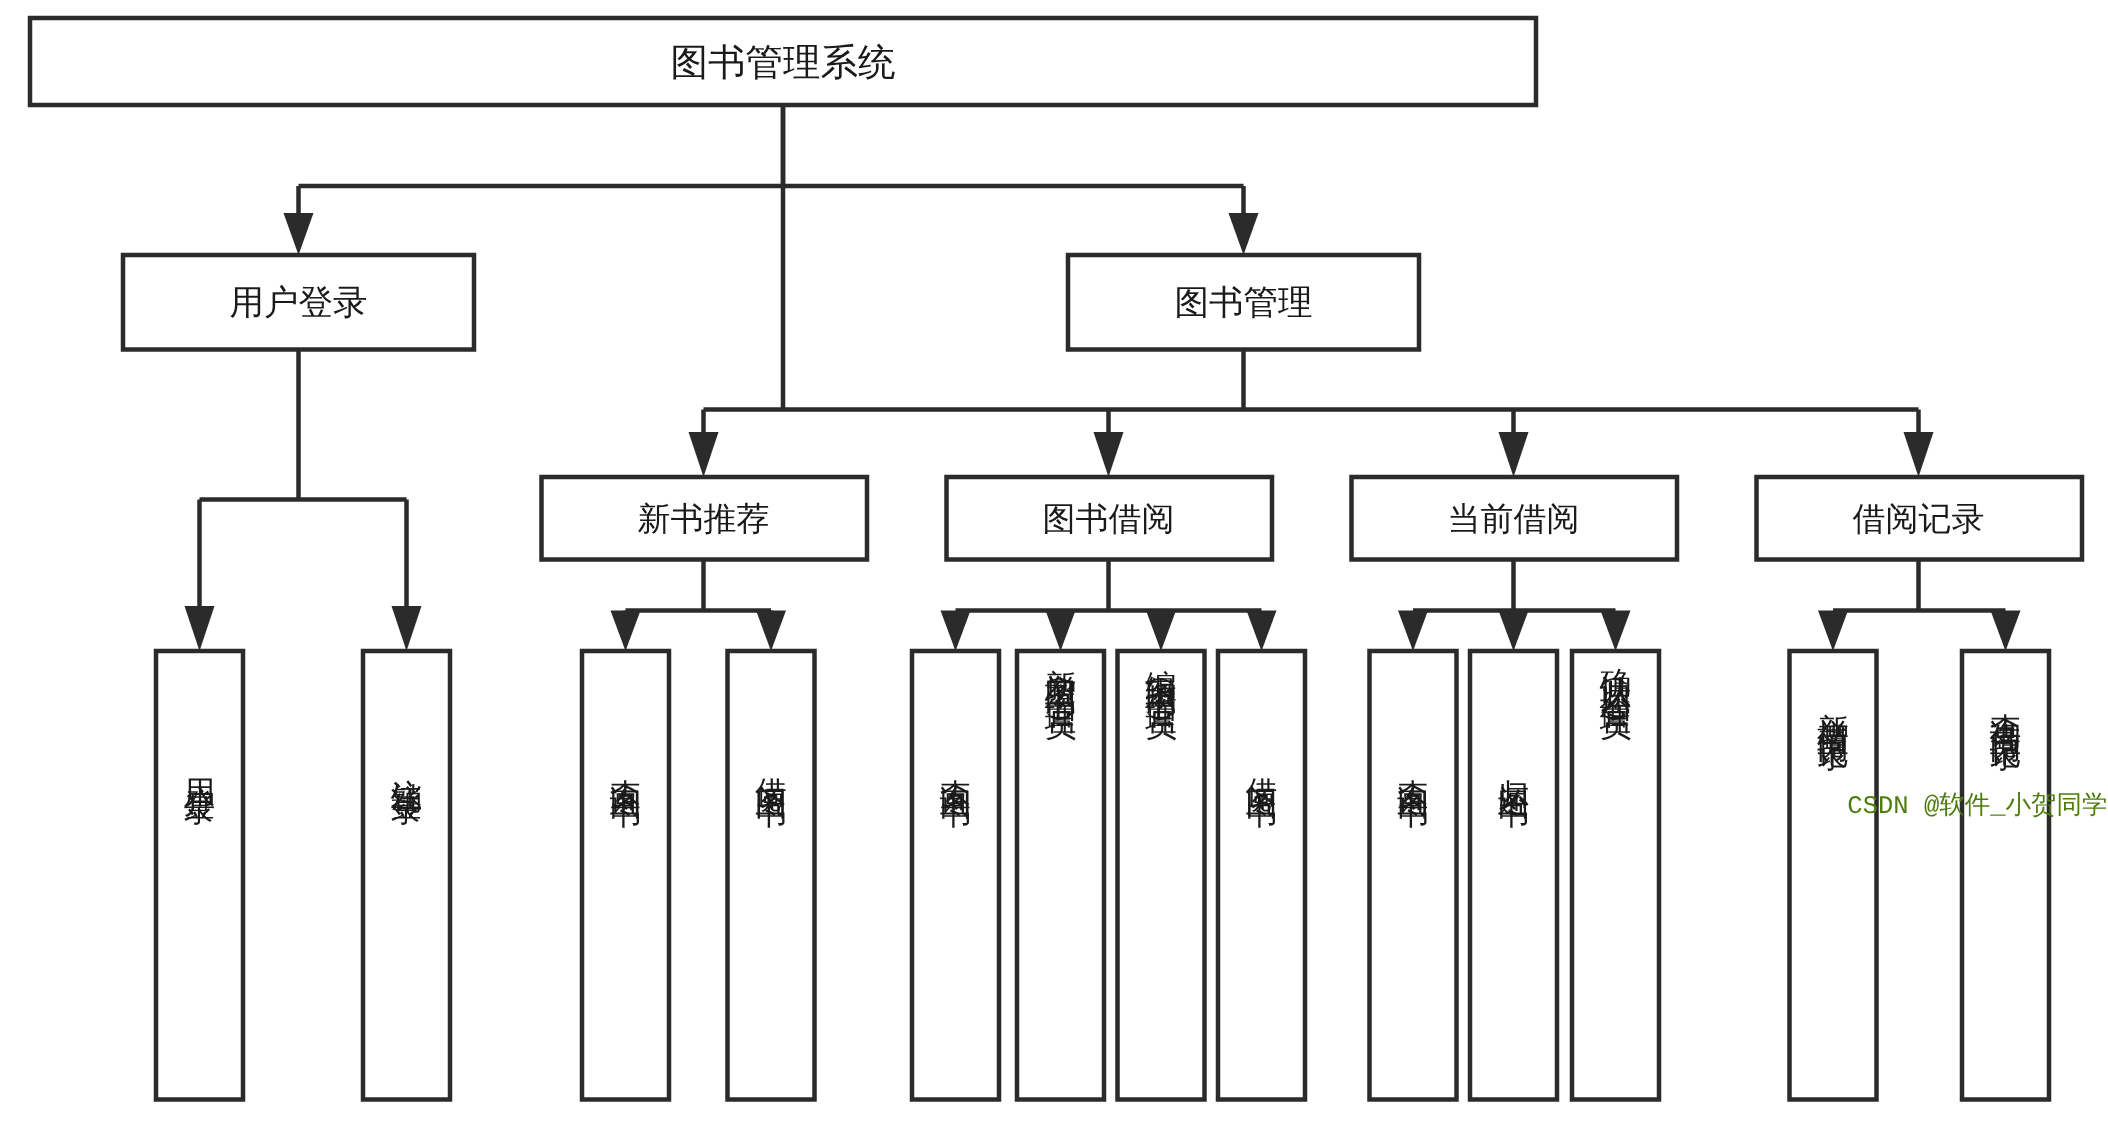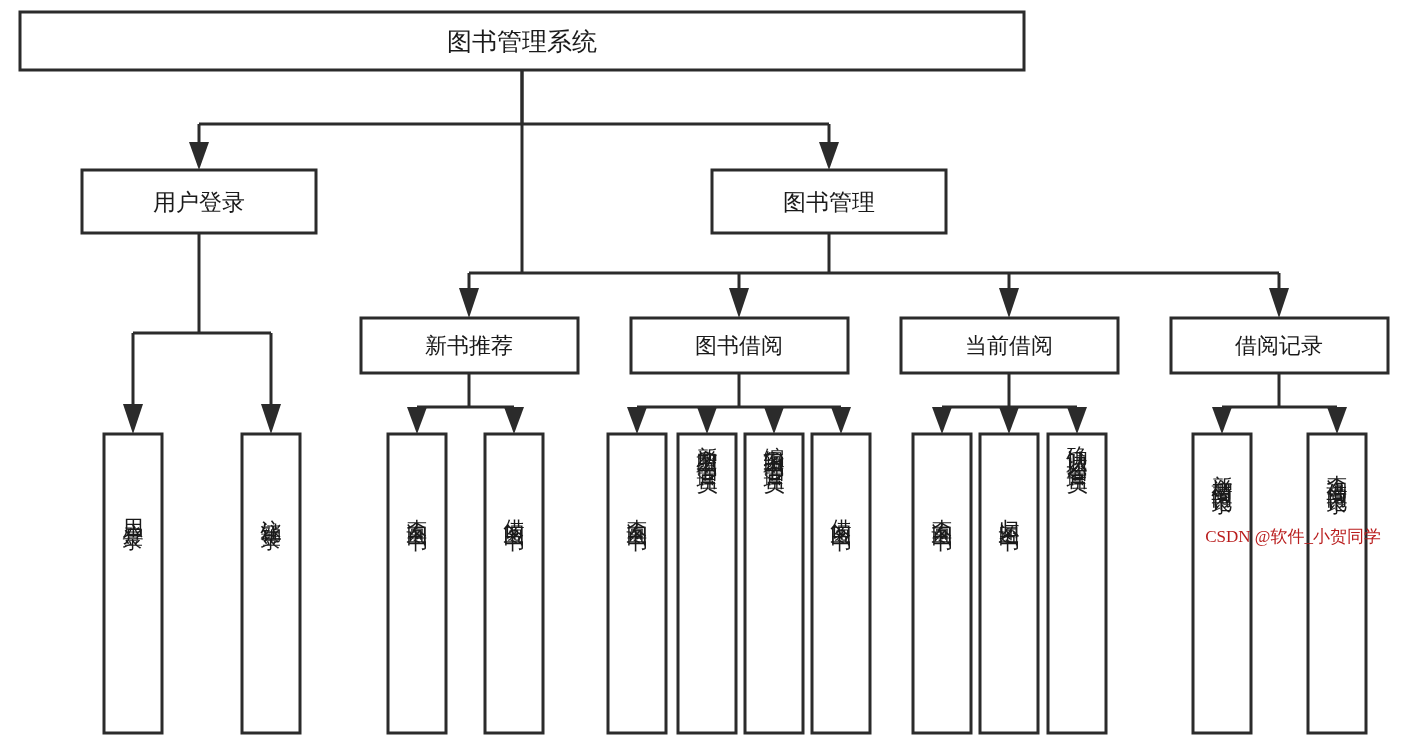--- a/index.html
+++ b/index.html
@@ -30,24 +30,24 @@
     font-size:21px;
     fill:#1a1a1a;
     writing-mode:vertical-rl;
     text-orientation:upright;
     letter-spacing:4px;
     text-anchor:middle;
   }
 
   .watermark{
     position:absolute;
-    right:24px;bottom:4px;
-    font-family:Liberation Serif, serif;
+    right:0;bottom:4px;
+    font-family:Liberation Mono, monospace;
     font-size:17px;
-    color:#b91c1c;
+    color:#4d7c0f;
     white-space:nowrap;
     user-select:none;
   }
 </style>
 </head>
 <body>
 
 <div id="stage">
 
   <svg id="diagram" viewBox="0 0 1405 747">

